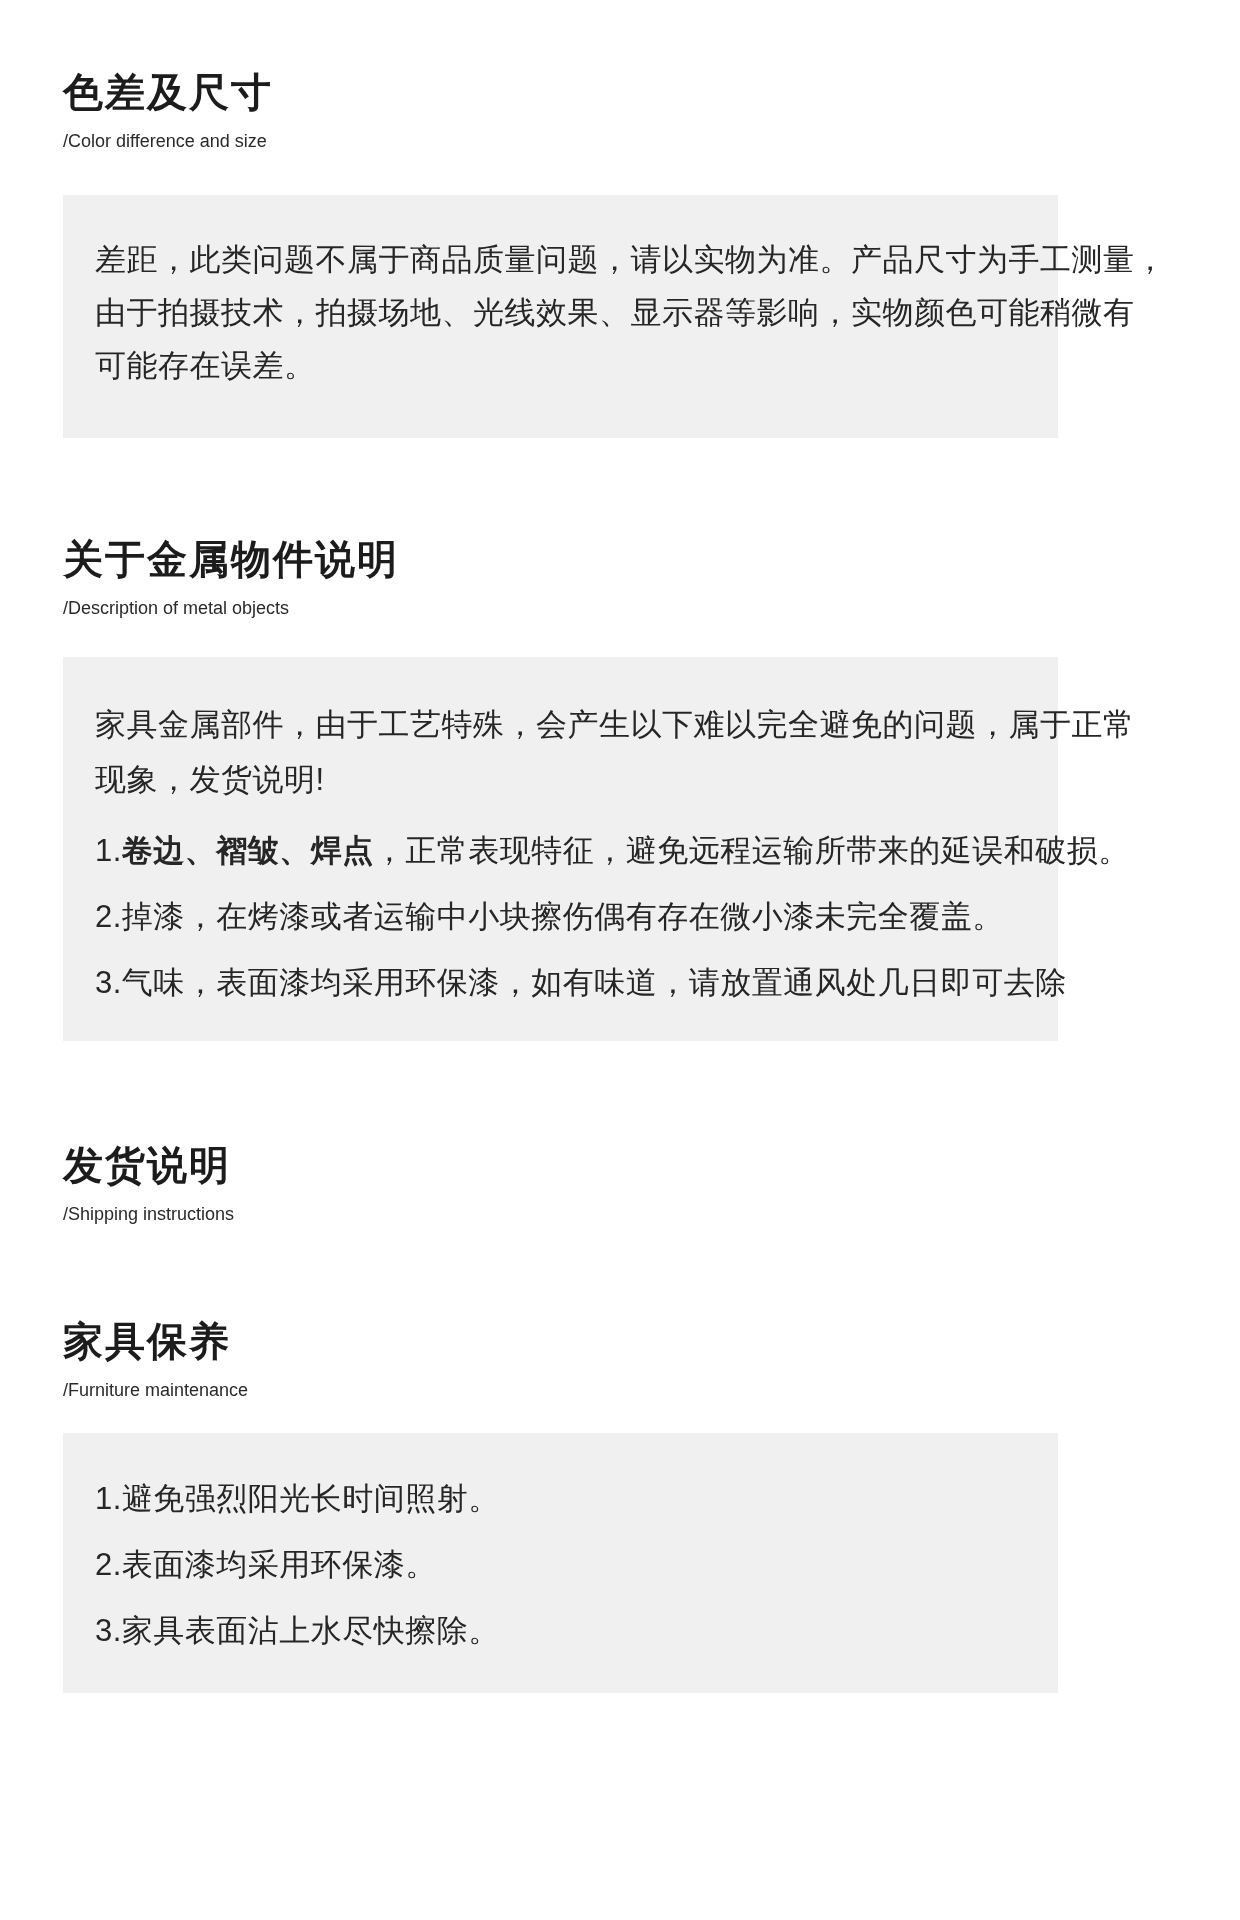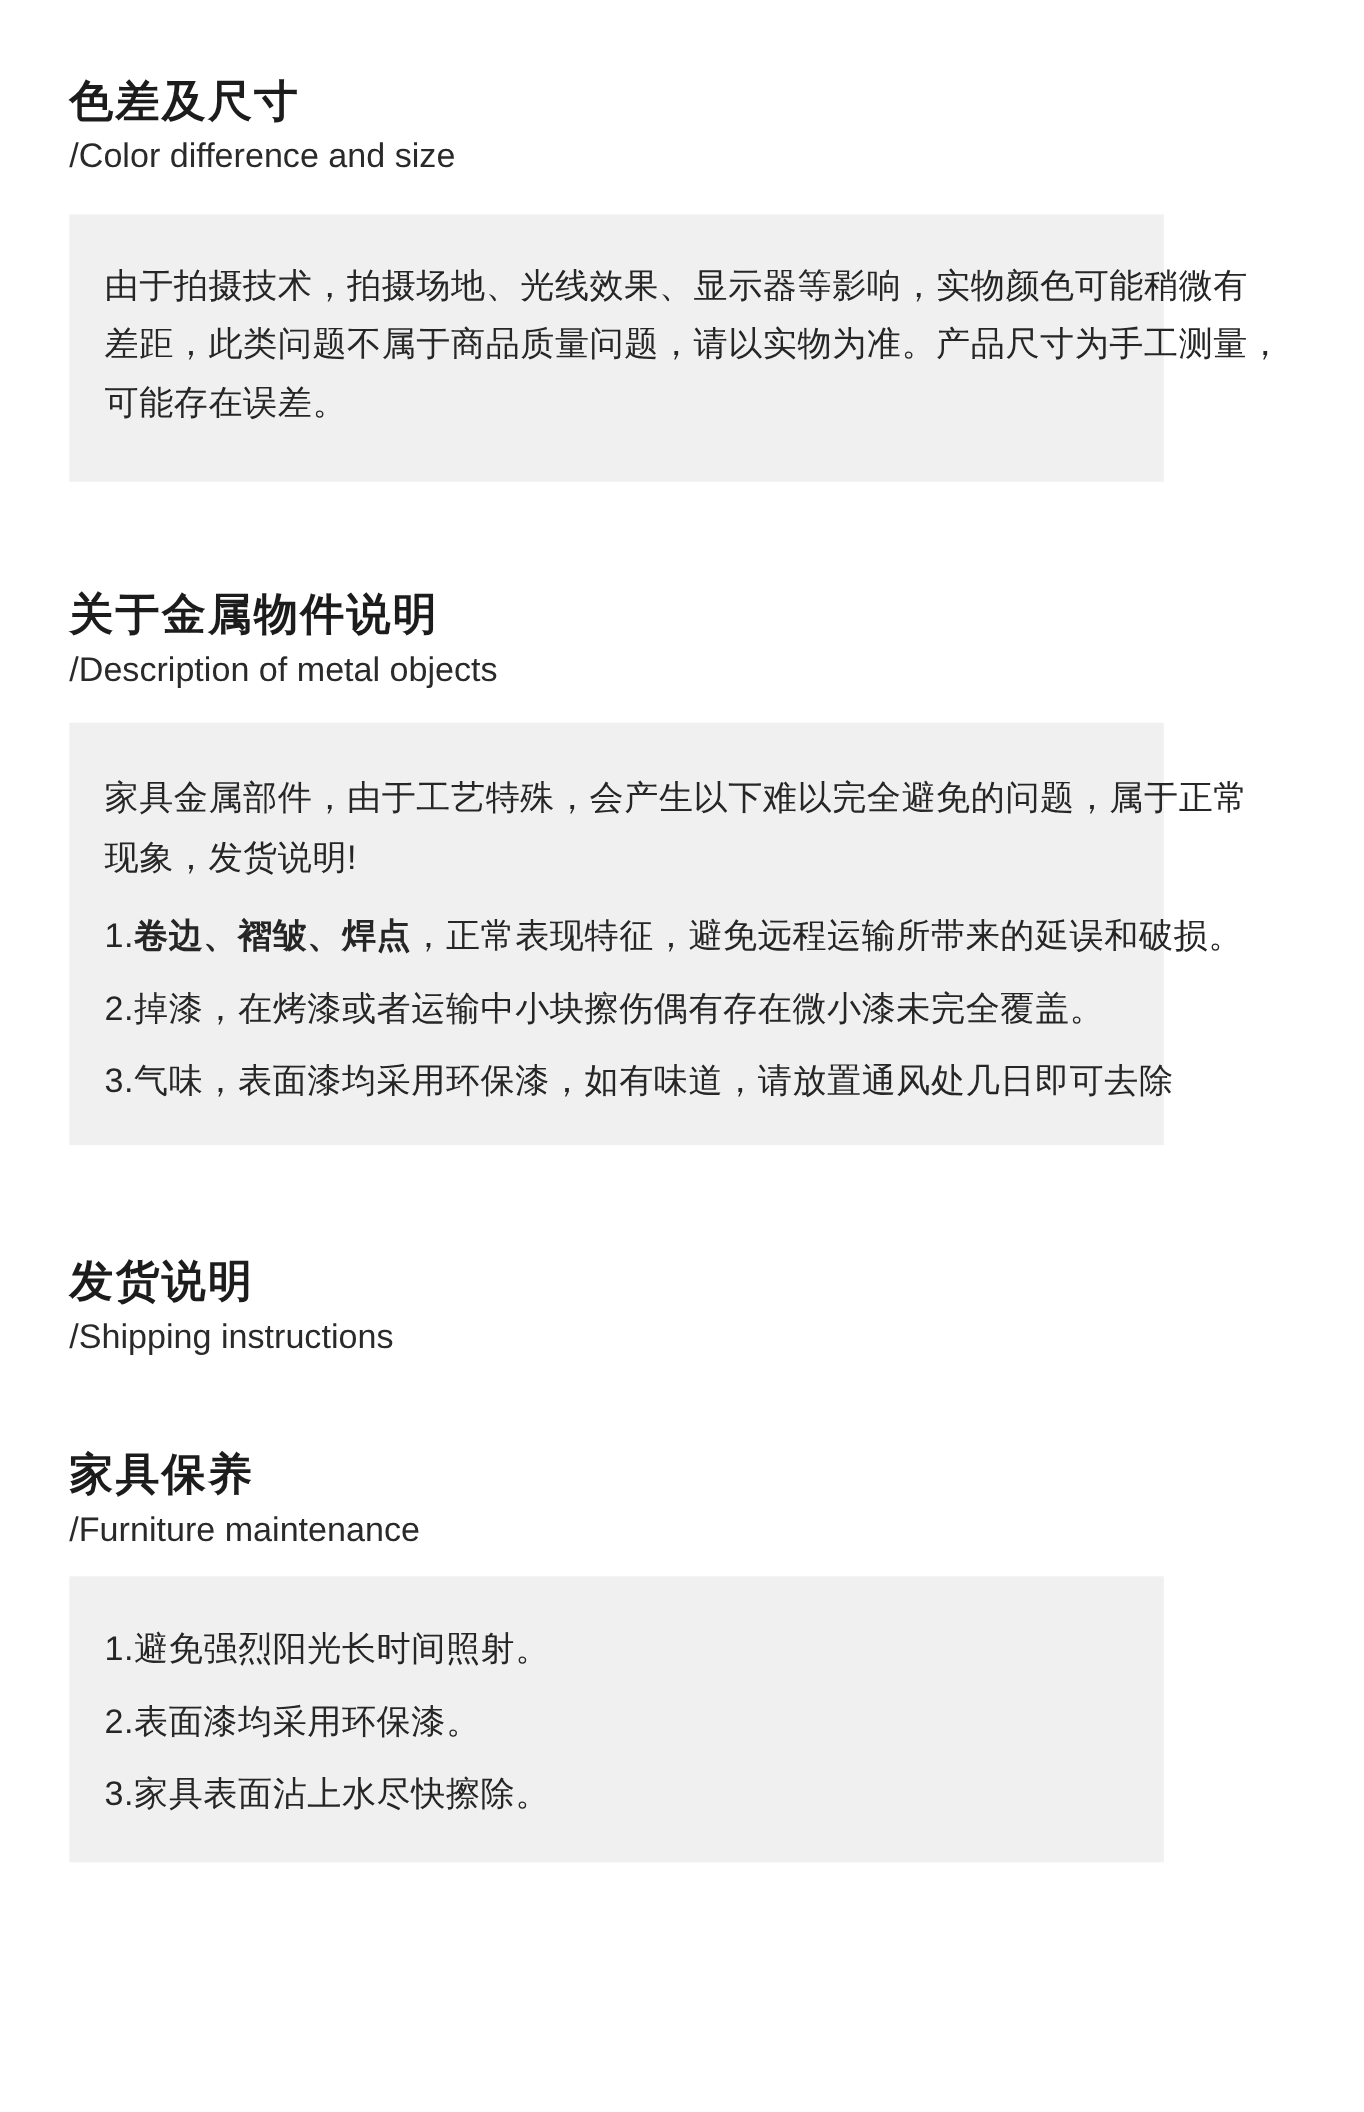--- a/index.html
+++ b/index.html
@@ -25,21 +25,21 @@
     margin-right: 70px;
   }
   .title-cn {
     font-size: 40px;
     line-height: 48px;
     font-weight: bold;
     color: #1c1c1c;
     letter-spacing: 2px;
   }
   .title-en {
-    font-size: 31px;
+    font-size: 18px;
     line-height: 35px;
     margin-top: 8px;
     color: #2a2a2a;
   }
   .gray-box {
     background: #f0f0f0;
     box-sizing: border-box;
     font-size: 31px;
     color: #262626;
     letter-spacing: 0.5px;
@@ -80,22 +80,22 @@
 </style>
 </head>
 <body>
 
 <div class="page">
 
   <div class="section sec1">
     <div class="title-cn">色差及尺寸</div>
     <div class="title-en">/Color difference and size</div>
     <div class="gray-box box1 box-para">
+      <div class="line">差距，此类问题不属于商品质量问题，请以实物为准。产品尺寸为手工测量，</div>
       <div class="line">由于拍摄技术，拍摄场地、光线效果、显示器等影响，实物颜色可能稍微有</div>
-      <div class="line">差距，此类问题不属于商品质量问题，请以实物为准。产品尺寸为手工测量，</div>
       <div class="line">可能存在误差。</div>
     </div>
   </div>
 
   <div class="section sec2">
     <div class="title-cn">关于金属物件说明</div>
     <div class="title-en">/Description of metal objects</div>
     <div class="gray-box box2">
       <div class="box-para">
         <div class="line">家具金属部件，由于工艺特殊，会产生以下难以完全避免的问题，属于正常</div>

